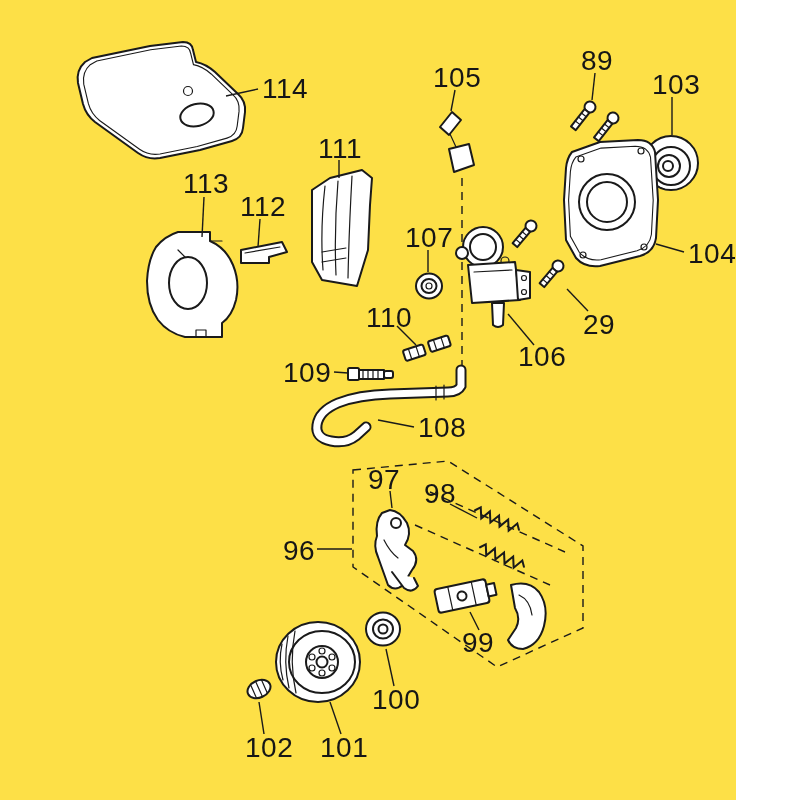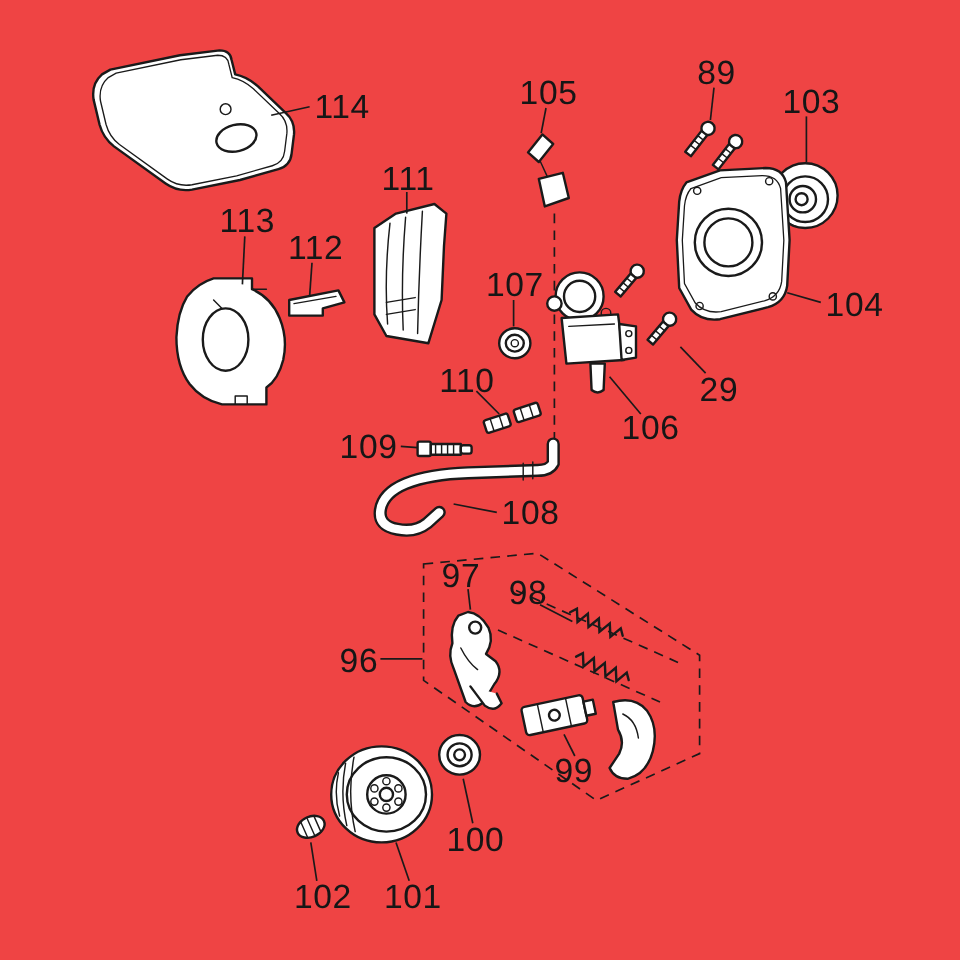--- a/index.html
+++ b/index.html
@@ -1,16 +1,16 @@
 <!DOCTYPE html>
 <html><head>
 <meta charset="utf-8">
 <style>
   html,body{margin:0;padding:0;background:#ffffff;}
-  .stage{position:relative;width:800px;height:800px;background:#ef4444;overflow:hidden;}
+  .stage{position:relative;width:736px;height:800px;background:#fde047;overflow:hidden;}
   svg{display:block;}
   .lbl{font-family:"Liberation Sans",sans-serif;font-size:28px;fill:#161616;letter-spacing:0.5px;}
   .ln{stroke:#1a1a1a;stroke-width:1.4;fill:none;}
   .part{stroke:#1a1a1a;stroke-width:2;fill:#ffffff;stroke-linejoin:round;stroke-linecap:round;}
   .thin{stroke:#1a1a1a;stroke-width:1.2;fill:none;stroke-linecap:round;}
   .dash{stroke:#1a1a1a;stroke-width:1.4;fill:none;stroke-dasharray:8 6;}
   .tube-o{stroke:#1a1a1a;stroke-width:11;fill:none;stroke-linecap:round;}
   .tube-i{stroke:#ffffff;stroke-width:7;fill:none;stroke-linecap:round;}
 </style>
 </head>

